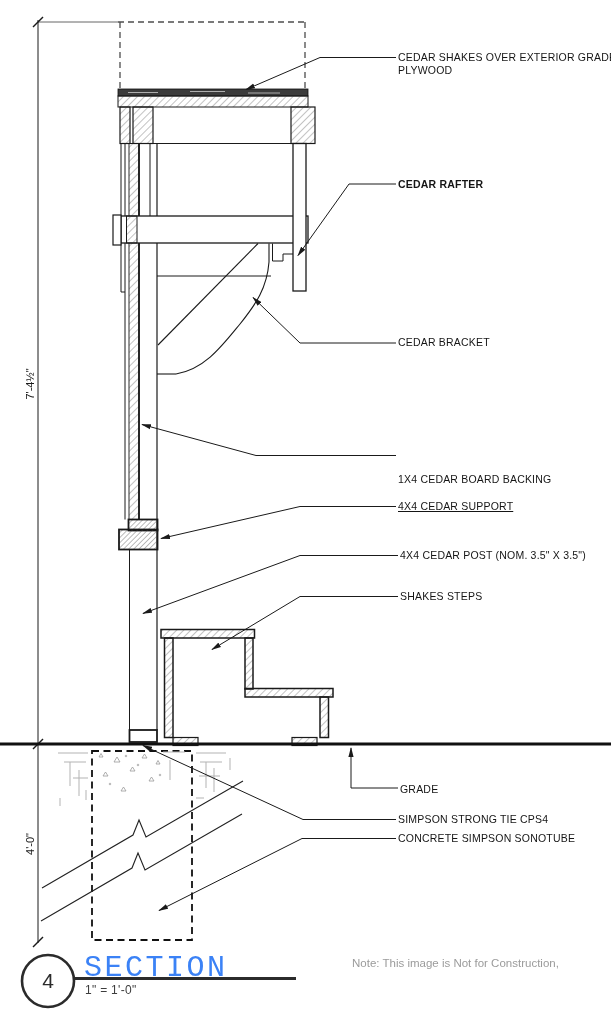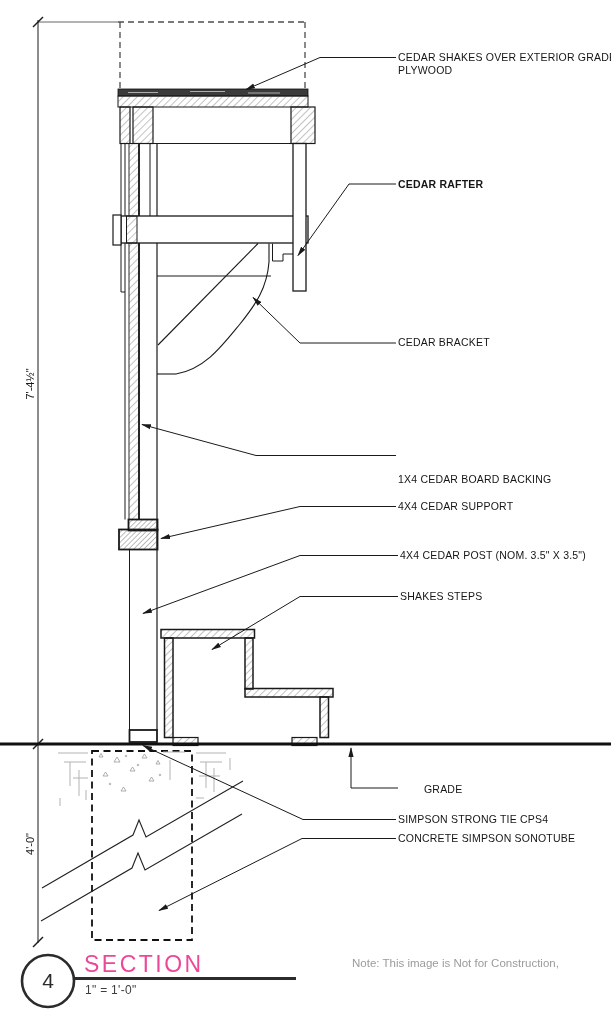--- a/index.html
+++ b/index.html
@@ -7,21 +7,21 @@
           font-family:"Liberation Sans",sans-serif;color:#151515;}
   #linework{position:absolute;left:0;top:0;}
   .ann{position:absolute;font-size:10.5px;font-weight:500;letter-spacing:.2px;
        line-height:13px;white-space:nowrap;color:#151515;}
   .ann span{display:block;}
   .dim{position:absolute;font-size:11px;color:#1a1a1a;width:70px;text-align:center;
        transform:rotate(-90deg);transform-origin:center center;white-space:nowrap;}
   .note{position:absolute;left:352px;top:956px;font-size:11.5px;line-height:15px;color:#9b9b9b;}
   .tb-number{position:absolute;left:36px;top:969px;width:24px;text-align:center;
              font-size:21px;color:#2b2b2b;}
-  .tb-title{position:absolute;left:84px;top:951px;font-size:23px;letter-spacing:2.5px;color:#ec4899;}
+  .tb-title{position:absolute;left:84px;top:951px;font-size:30px;letter-spacing:2.5px;color:#3b82f6;font-family:Liberation Mono, monospace;}
   .tb-scale{position:absolute;left:85px;top:983px;font-size:12px;color:#3d3d3d;letter-spacing:.3px;}
 </style>
 </head>
 <body>
 
 <div id="canvas">
 
   <svg id="linework" width="611" height="1021" viewBox="0 0 611 1021" xmlns="http://www.w3.org/2000/svg">
     <defs>
       <pattern id="hw" width="5" height="5" patternUnits="userSpaceOnUse" patternTransform="rotate(45)">
@@ -170,24 +170,24 @@
     </g>
   </svg>
 
   <div class="ann" style="left:398px;top:51px;">
     <span>CEDAR SHAKES OVER EXTERIOR GRADE</span>
     <span>PLYWOOD</span>
   </div>
   <div class="ann" style="left:398px;top:178px;font-weight:bold;">CEDAR RAFTER</div>
   <div class="ann" style="left:398px;top:336px;">CEDAR BRACKET</div>
   <div class="ann" style="left:398px;top:449px;margin-top:24px;">1X4 CEDAR BOARD BACKING</div>
-  <div class="ann" style="left:398px;top:500px;">4X4 CEDAR SUPPORT</div>
+  <div class="ann" style="left:398px;top:500px;text-decoration:underline;">4X4 CEDAR SUPPORT</div>
   <div class="ann" style="left:400px;top:549px;">4X4 CEDAR POST (NOM. 3.5" X 3.5")</div>
   <div class="ann" style="left:400px;top:590px;">SHAKES STEPS</div>
-  <div class="ann" style="left:400px;top:783px;margin-left:24px;">GRADE</div>
+  <div class="ann" style="left:400px;top:783px;">GRADE</div>
   <div class="ann" style="left:398px;top:813px;">SIMPSON STRONG TIE CPS4</div>
   <div class="ann" style="left:398px;top:832px;">CONCRETE SIMPSON SONOTUBE</div>
 
   <div class="dim" style="left:-5px;top:378px;">7'-4½"</div>
   <div class="dim" style="left:-5px;top:838px;">4'-0"</div>
 
   <div class="tb-number">4</div>
   <div class="tb-title">SECTION</div>
   <div class="tb-scale">1" = 1'-0"</div>
 

